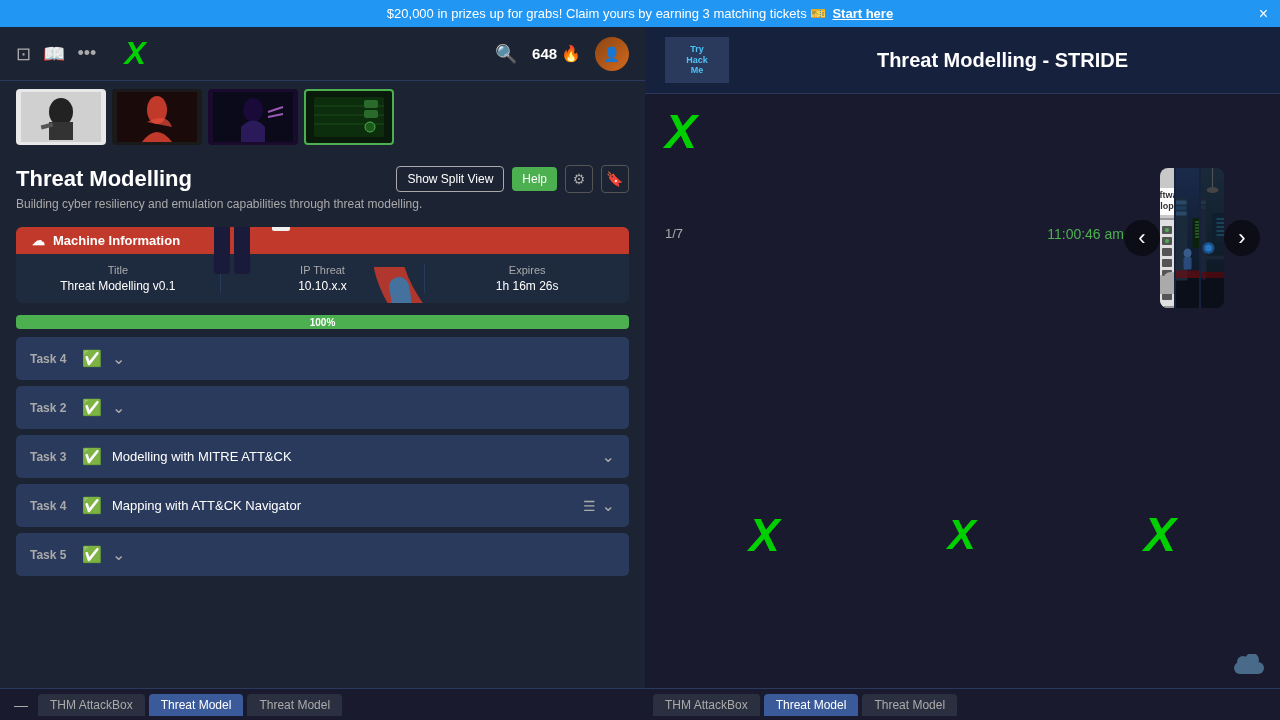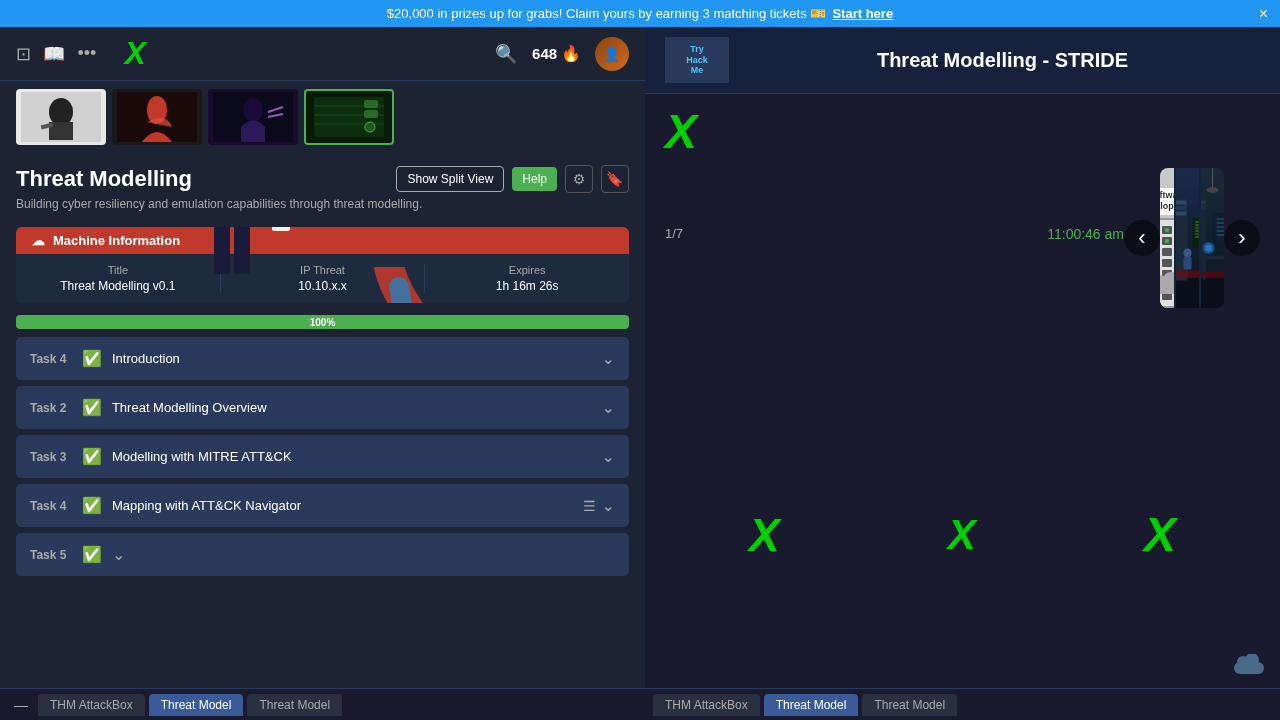--- a/index.html
+++ b/index.html
@@ -676,30 +676,28 @@
     <div class="progress-bar-container">
       <div class="progress-bar-fill" style="width:100%">
         <span>100%</span>
       </div>
     </div>
 
     <div class="task-list">
     <div class="task-item">
       <span class="task-num">Task 4</span>
       <span class="task-check">✅</span>
-      <span class="task-title">Introduction</span>
       <div class="task-icons">
 
         <span class="task-chevron">⌄</span>
       </div>
     </div>
         <div class="task-item">
       <span class="task-num">Task 2</span>
       <span class="task-check">✅</span>
-      <span class="task-title">Threat Modelling Overview</span>
       <div class="task-icons">
 
         <span class="task-chevron">⌄</span>
       </div>
     </div>
         <div class="task-item">
       <span class="task-num">Task 3</span>
       <span class="task-check">✅</span>
       <span class="task-title">Modelling with MITRE ATT&amp;CK</span>
       <div class="task-icons">

